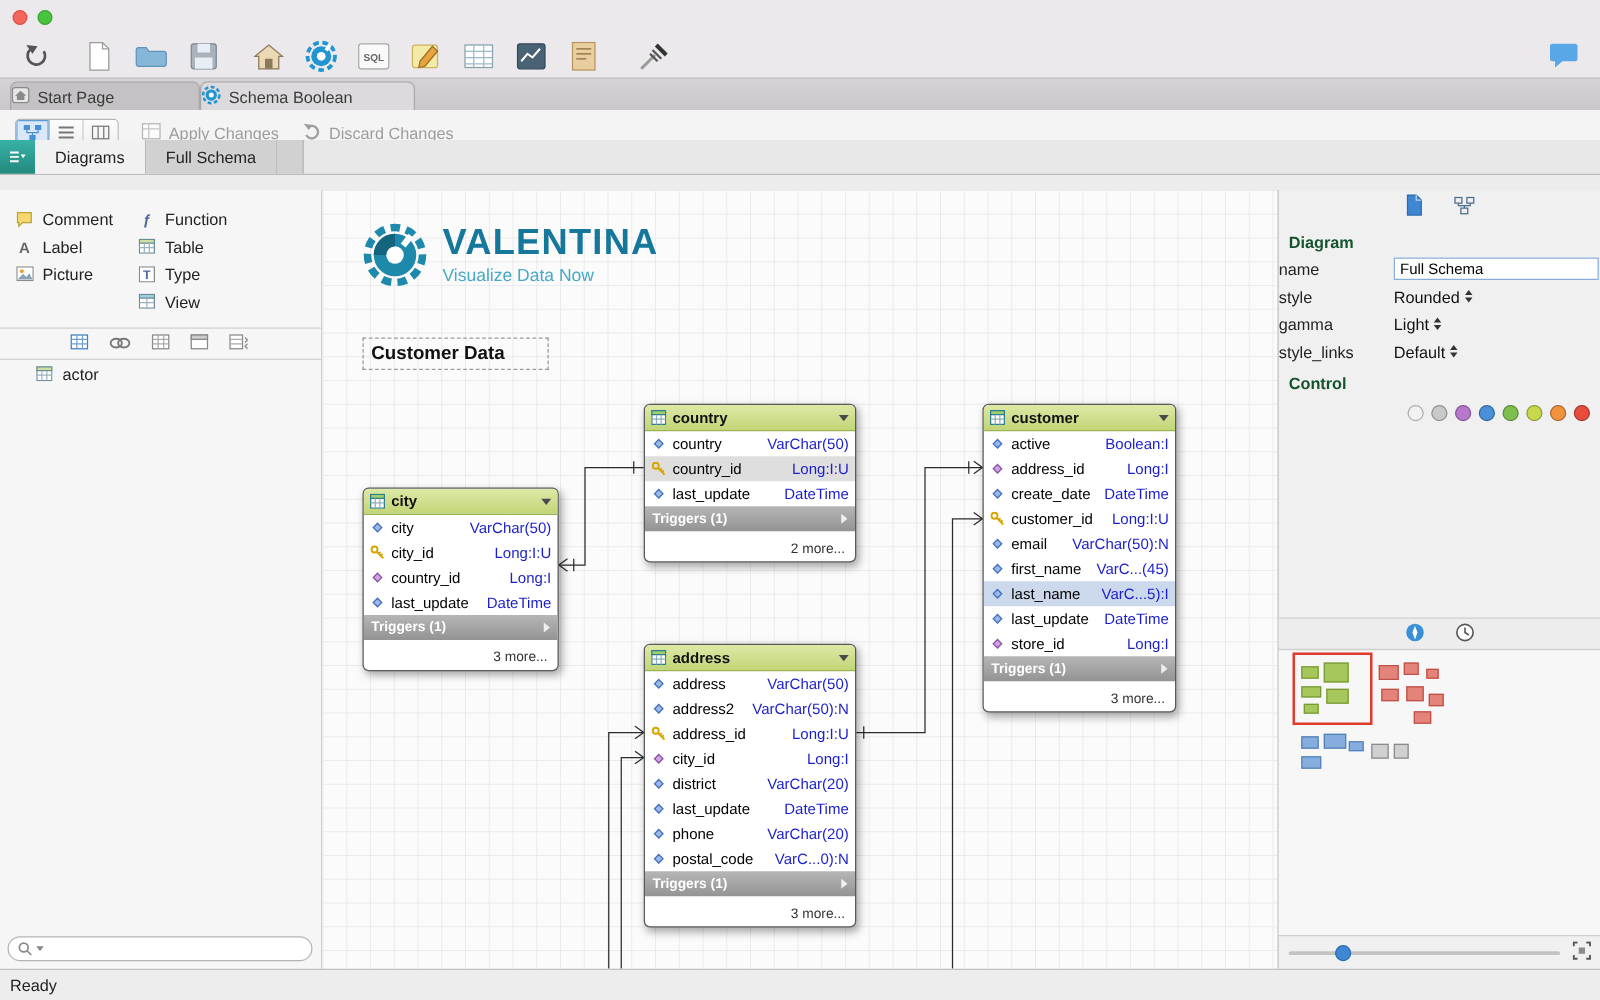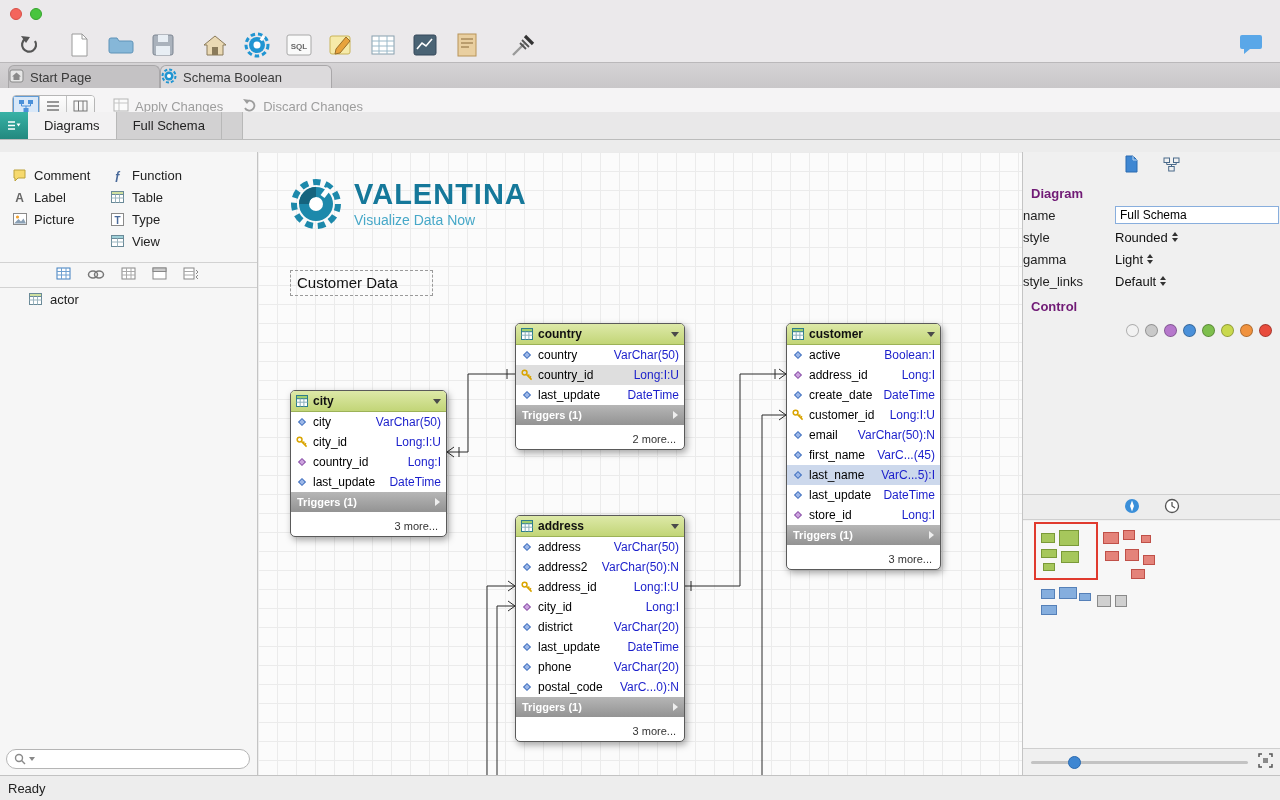--- a/index.html
+++ b/index.html
@@ -38,38 +38,38 @@
 .obj-item{display:flex;align-items:center;gap:7px;height:22px;padding-left:28px}
 #searchwrap{position:absolute;bottom:6px;left:6px;width:244px}
 .searchbox{height:20px;border:1px solid #b5b5b5;border-radius:10px;background:#fff;display:flex;align-items:center;padding-left:7px;gap:2px}
 .caret-dn{width:0;height:0;border-left:3px solid transparent;border-right:3px solid transparent;border-top:4px solid #888;margin-left:1px}
 
 #canvas{position:absolute;left:258px;top:152px;width:764px;height:623px;background-color:#fbfbfb;background-image:linear-gradient(to right,#ebebeb 1px,transparent 1px),linear-gradient(to bottom,#ebebeb 1px,transparent 1px);background-size:19px 19px;overflow:hidden}
 #links{position:absolute;left:0;top:0;z-index:1}
 #logo{position:absolute;left:30px;top:24px;display:flex;align-items:center;gap:10px;z-index:2}
 .logo-title{font-size:29px;font-weight:bold;color:#15789a;letter-spacing:1px;line-height:1}
 .logo-sub{font-size:14px;color:#47a8c8;margin-top:3px}
-#dlabel{position:absolute;left:32px;top:118px;z-index:2;font-size:15px;font-weight:normal;color:#111;border:1px dashed #9a9a9a;padding:3px 34px 4px 6px;background:transparent}
+#dlabel{position:absolute;left:32px;top:118px;z-index:2;font-size:15px;font-weight:bold;color:#111;border:1px dashed #9a9a9a;padding:3px 34px 4px 6px;background:transparent}
 .er-table{position:absolute;z-index:2;background:#fff;border:1px solid#5a5a5a;border:1px solid #5a5a5a;border-radius:5px;box-shadow:2px 3px 7px rgba(0,0,0,.35);font-size:12px;overflow:hidden}
 .er-head{height:21px;display:flex;align-items:center;gap:5px;padding:0 5px;background:linear-gradient(#dde9a8,#c2d577);border-bottom:1px solid #9cb257}
 .er-head .tt{font-weight:bold;flex:1;color:#111}
 .er-dd{width:0;height:0;border-left:4px solid transparent;border-right:4px solid transparent;border-top:5px solid #4a4a4a}
 .er-row{height:20px;display:flex;align-items:center;gap:5px;padding:0 5px}
 .er-row .fn{flex:1;color:#000}
 .er-row .ft{color:#1a1ecb}
 .er-row.hl-gray{background:#dedede}
 .er-row.hl-blue{background:#ccd8ec}
 .fi{width:12px;display:flex;justify-content:center}
 .er-trig{height:20px;display:flex;align-items:center;justify-content:space-between;padding:0 6px;background:linear-gradient(#b6b6b6,#939393);color:#fff;font-weight:bold;font-size:11px}
 .tr-arrow{width:0;height:0;border-top:4px solid transparent;border-bottom:4px solid transparent;border-left:5px solid #efefef}
 .er-more{height:24px;display:flex;align-items:flex-end;justify-content:flex-end;padding:0 8px 4px 0;font-size:11px;color:#333}
 
 #rightpanel{position:absolute;left:1022px;top:152px;width:258px;height:623px;background:#f0f0f0;border-left:1px solid #c4c4c4}
 #rp-icons{height:27px;display:flex;justify-content:center;align-items:center;gap:24px}
-.rp-section{font-weight:bold;color:#701a75;padding:7px 0 3px 8px}
+.rp-section{font-weight:bold;color:#14532d;padding:7px 0 3px 8px}
 .prow{display:flex;align-items:center;height:22px}
 .plab{width:86px;text-align:left;margin-right:6px;color:#222}
 .pinput{width:164px;height:18px;border:1px solid #88aedd;font-size:12px;padding:0 4px;background:#fff;font-family:"Liberation Sans",sans-serif}
 .pvalue{display:flex;align-items:center;color:#111}
 .updown{display:inline-flex;flex-direction:column;margin-left:4px}
 .updown .up{width:0;height:0;border-left:3.5px solid transparent;border-right:3.5px solid transparent;border-bottom:4px solid #333;margin-bottom:2px}
 .updown .down{width:0;height:0;border-left:3.5px solid transparent;border-right:3.5px solid transparent;border-top:4px solid #333}
 #swatches{display:flex;gap:6px;justify-content:flex-end;padding:7px 8px 0 0}
 .swatch{width:13px;height:13px;border-radius:50%;border:1px solid rgba(0,0,0,.28)}
 #rp-divider{position:absolute;top:342px;left:0;width:258px;height:26px;border-top:1px solid #cfcfcf;border-bottom:1px solid #cfcfcf;background:#ededed;display:flex;justify-content:center;align-items:center;gap:24px}

